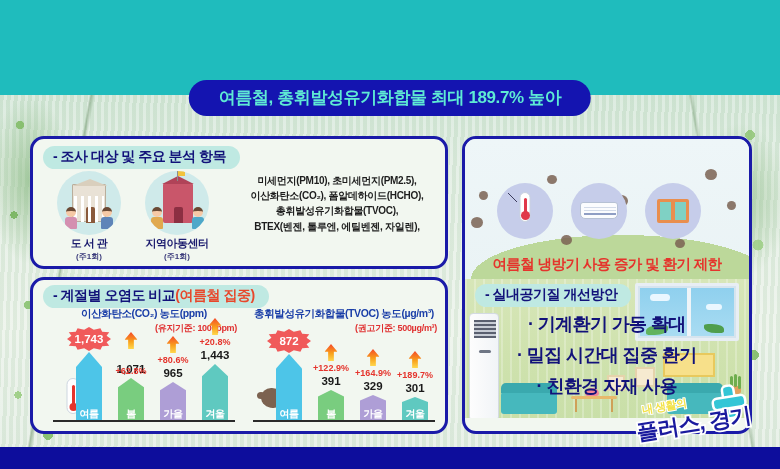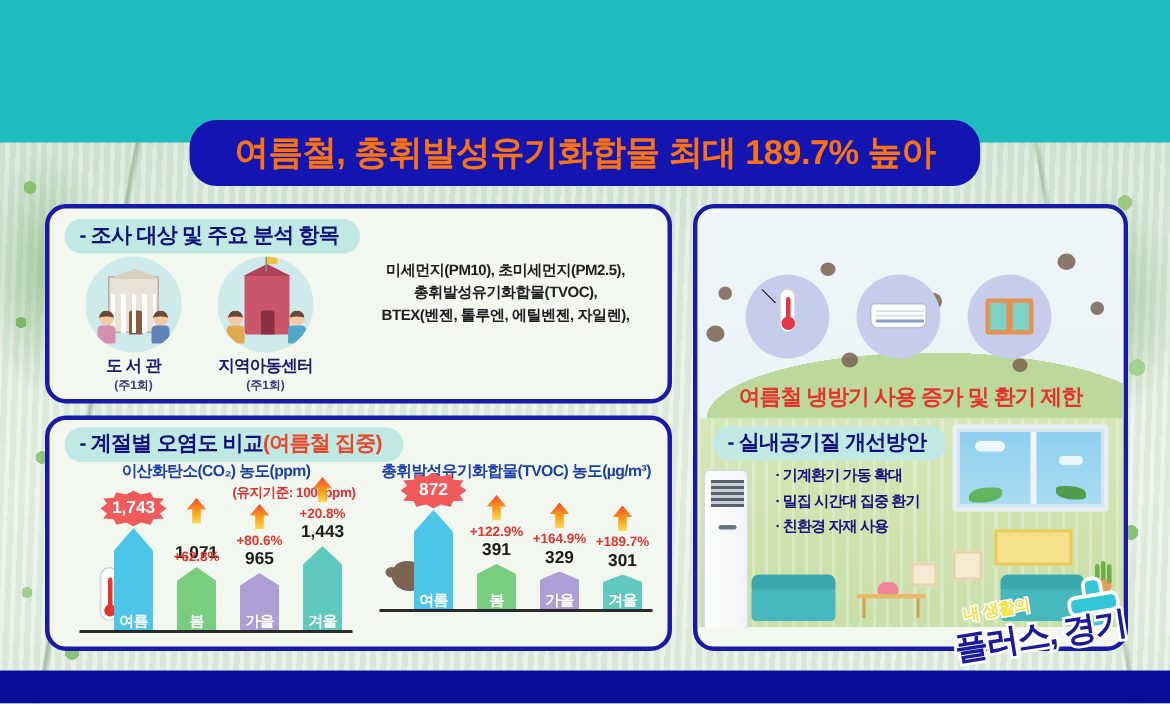--- a/index.html
+++ b/index.html
@@ -55,22 +55,22 @@
     background:#1fbcbd; z-index:5;
   }
   #main-title {
     position:absolute; left:0; top:16px; width:780px; text-align:center;
     font-size:29px; font-weight:bold; color:#1a1a9e; letter-spacing:-1px;
     -webkit-text-stroke:3.5px #ffffff; paint-order: stroke fill;
     white-space:nowrap;
   }
   #subtitle-pill {
     position:absolute; left:50%; transform:translateX(-50%); top:80px;
-    background:#1414b0; color:#f97316; border-radius:18px;
-    padding:6px 30px 7px; font-size:23px; font-weight:bold;
+    background:#1414b0; color:#5eead4; border-radius:18px;
+    padding:6px 30px 7px; font-size:17px; font-weight:bold;
     white-space:nowrap; z-index:7; letter-spacing:-0.4px;
   }
 
   
   .panel {
     position:absolute; border:3px solid #1a1aa8; border-radius:14px;
     background:#f2f7f0; z-index:4; overflow:hidden;
   }
   #panel-survey { left:30px; top:136px; width:418px; height:133px; }
   #panel-chart  { left:30px; top:277px; width:418px; height:157px; }
@@ -211,22 +211,23 @@
   #improve-area {
     position:absolute; left:0; top:140px; width:100%; height:139px;
     background:
       repeating-linear-gradient(90deg, rgba(255,255,255,.25) 0 2px, transparent 2px 9px),
       linear-gradient(180deg,#d7e6b8 0%, #cfe2ae 55%, #c9dfa8 100%);
     overflow:hidden;
   }
   #improve-tag { position:absolute; left:10px; top:5px; z-index:4; }
   #improve-list {
     position:absolute; left:52px; top:30px; z-index:4;
-    font-size:10px; font-weight:bold; color:#12127a; line-height:1.72;
+    font-size:18px; font-weight:bold; color:#12127a; line-height:1.72;
     letter-spacing:-0.6px;
+    text-align:center;
   }
   .window-art {
     position:absolute; right:10px; top:4px; width:104px; height:58px;
     background:#d6e4ee; border:3px solid #e8eef4; border-radius:2px;
   }
   .window-art .sky{position:absolute;inset:2px;background:linear-gradient(180deg,#8fd0ee 0%,#a9dcf2 100%);}
   .window-art .cloud{position:absolute;top:8px;left:12px;width:20px;height:7px;background:#eaf7ff;border-radius:6px;}
   .window-art .cloud2{position:absolute;top:18px;right:14px;width:16px;height:6px;background:#eaf7ff;border-radius:6px;}
   .window-art .leaf{position:absolute;bottom:3px;left:8px;width:22px;height:10px;background:#62b35e;border-radius:60% 20% 60% 20%;}
   .window-art .leaf2{position:absolute;bottom:5px;right:12px;width:20px;height:9px;background:#4f9e4c;border-radius:20% 60% 20% 60%;}
@@ -328,20 +329,21 @@
             <div class="body" style="background:#4ea8c9;"></div>
           </div>
       </div>
       <div class="place-name">지역아동센터</div>
       <div class="place-sub">(주1회)</div>
     </div>
   </div>
 
   <div id="survey-items">
     <div>미세먼지(PM10), 초미세먼지(PM2.5),</div>
+    <div>이산화탄소(CO₂), 폼알데하이드(HCHO),</div>
     <div>총휘발성유기화합물(TVOC),</div>
     <div>BTEX(벤젠, 톨루엔, 에틸벤젠, 자일렌),</div>
   </div>
 </div>
 
 <div class="panel" id="panel-chart">
   <div class="section-tag" id="chart-tag">
     <span>- 계절별 오염도 비교</span><span class="hl">(여름철 집중)</span>
   </div>
 
@@ -379,20 +381,21 @@
           </div>
           <div class="bar-value" style="bottom: 59px;">1,443</div>
           <div class="pct" style="bottom: 73px;">+20.8%</div>
           <div class="up-arrow" style="bottom: 85px;"></div>
         </div>
       </div>
   </div>
 
   <div class="chart-block" id="chart-tvoc">
     <div class="chart-title">총휘발성유기화합물(TVOC) 농도(µg/m³)</div>
+    <div class="chart-std">(권고기준: 500µg/m³)</div>
     <div class="plot">
       <div class="axis"></div>
       <div class="mold-blob" style="left:16px;bottom:20px;"></div>
     <div class="bar-group" style="left: 26px;">
           <div class="bar" style="height: 66px; background: rgb(77, 197, 232);">
             <div class="bar-foot">여름</div>
           </div>
           <div class="burst" style="bottom: 67px;">872</div>
         </div>
         <div class="bar-group" style="left: 68px;">

